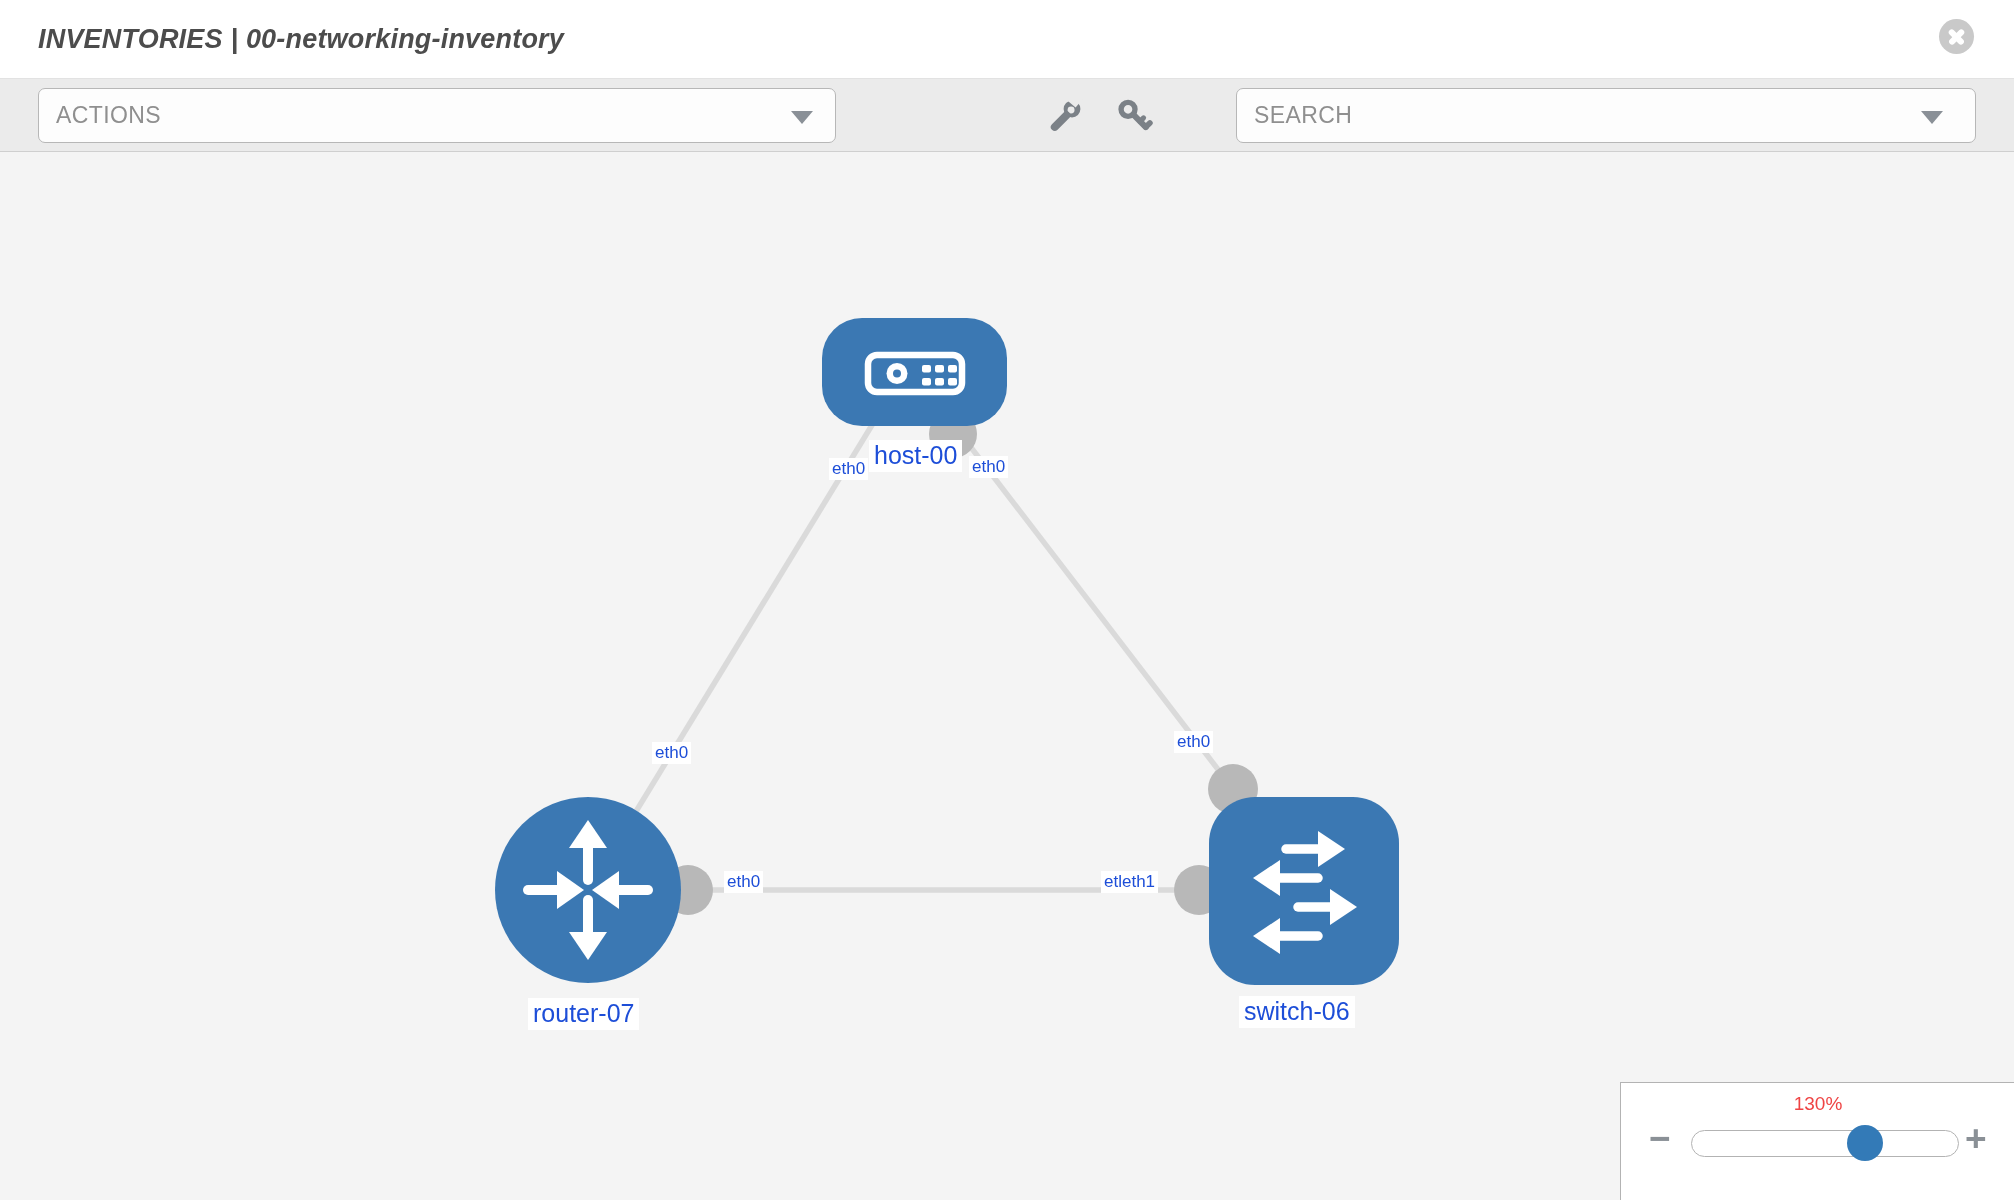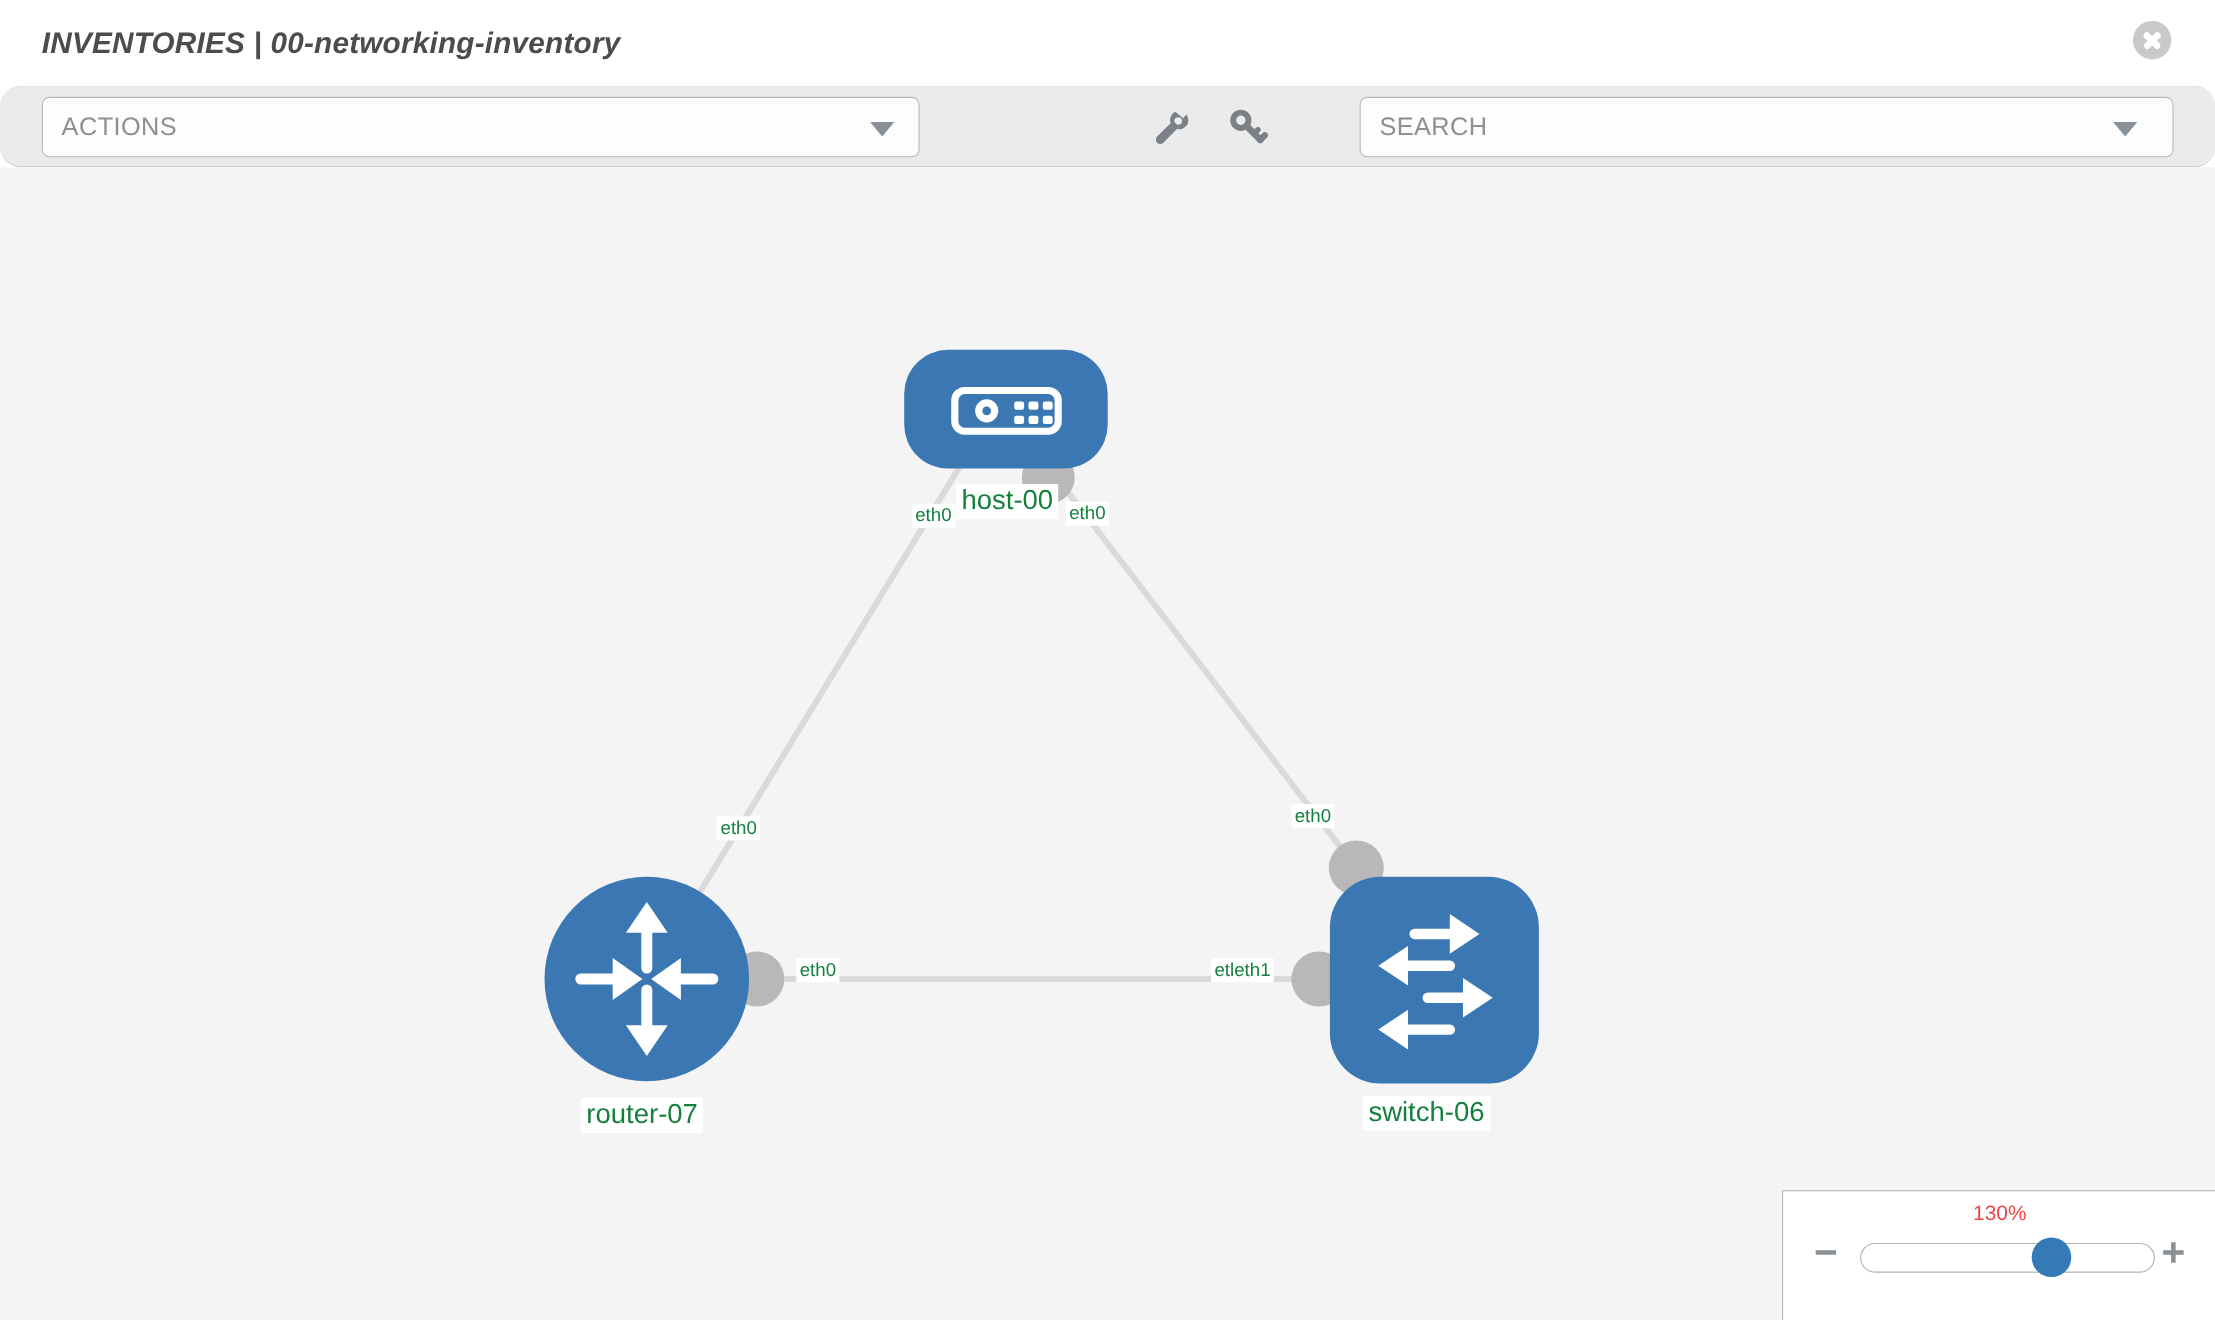--- a/index.html
+++ b/index.html
@@ -31,21 +31,20 @@
   }
   .close-btn .bar.b1 { transform: rotate(45deg); }
   .close-btn .bar.b2 { transform: rotate(-45deg); }
 
   
   .toolbar {
     position: absolute; left: 0; top: 78px; width: 2014px; height: 74px;
     background: #ebebeb;
     border-top: 1px solid #e2e2e2;
     border-bottom: 1px solid #cfcfcf;
-    border-radius: 19px;
   }
   .select-box {
     position: absolute; top: 9px; height: 55px;
     background: #fdfdfd;
     border: 1px solid #b7b7b7; border-radius: 7px;
     font-size: 23px; color: #8f8f8f; letter-spacing: 0.4px;
     line-height: 53px; padding-left: 17px;
     cursor: pointer;
   }
   .select-box.actions { left: 38px;  width: 798px; }
@@ -68,21 +67,21 @@
   
   .canvas {
     position: absolute; left: 0; top: 152px; width: 2014px; height: 1048px;
     background: #f4f4f4;
   }
   .canvas svg { position: absolute; left: 0; top: 0; }
 
   .diag-label {
     position: absolute;
     background: #ffffff;
-    color: #15803d;
+    color: #1d4ed8;
     white-space: nowrap;
   }
   .diag-label.node-label { font-size: 25px; padding: 1px 5px 2px 5px; }
   .diag-label.if-label   { font-size: 17px; padding: 1px 3px; }
 
   
   .zoom-panel {
     position: absolute; left: 1620px; top: 1082px;
     width: 400px; height: 125px;
     background: #ffffff;

